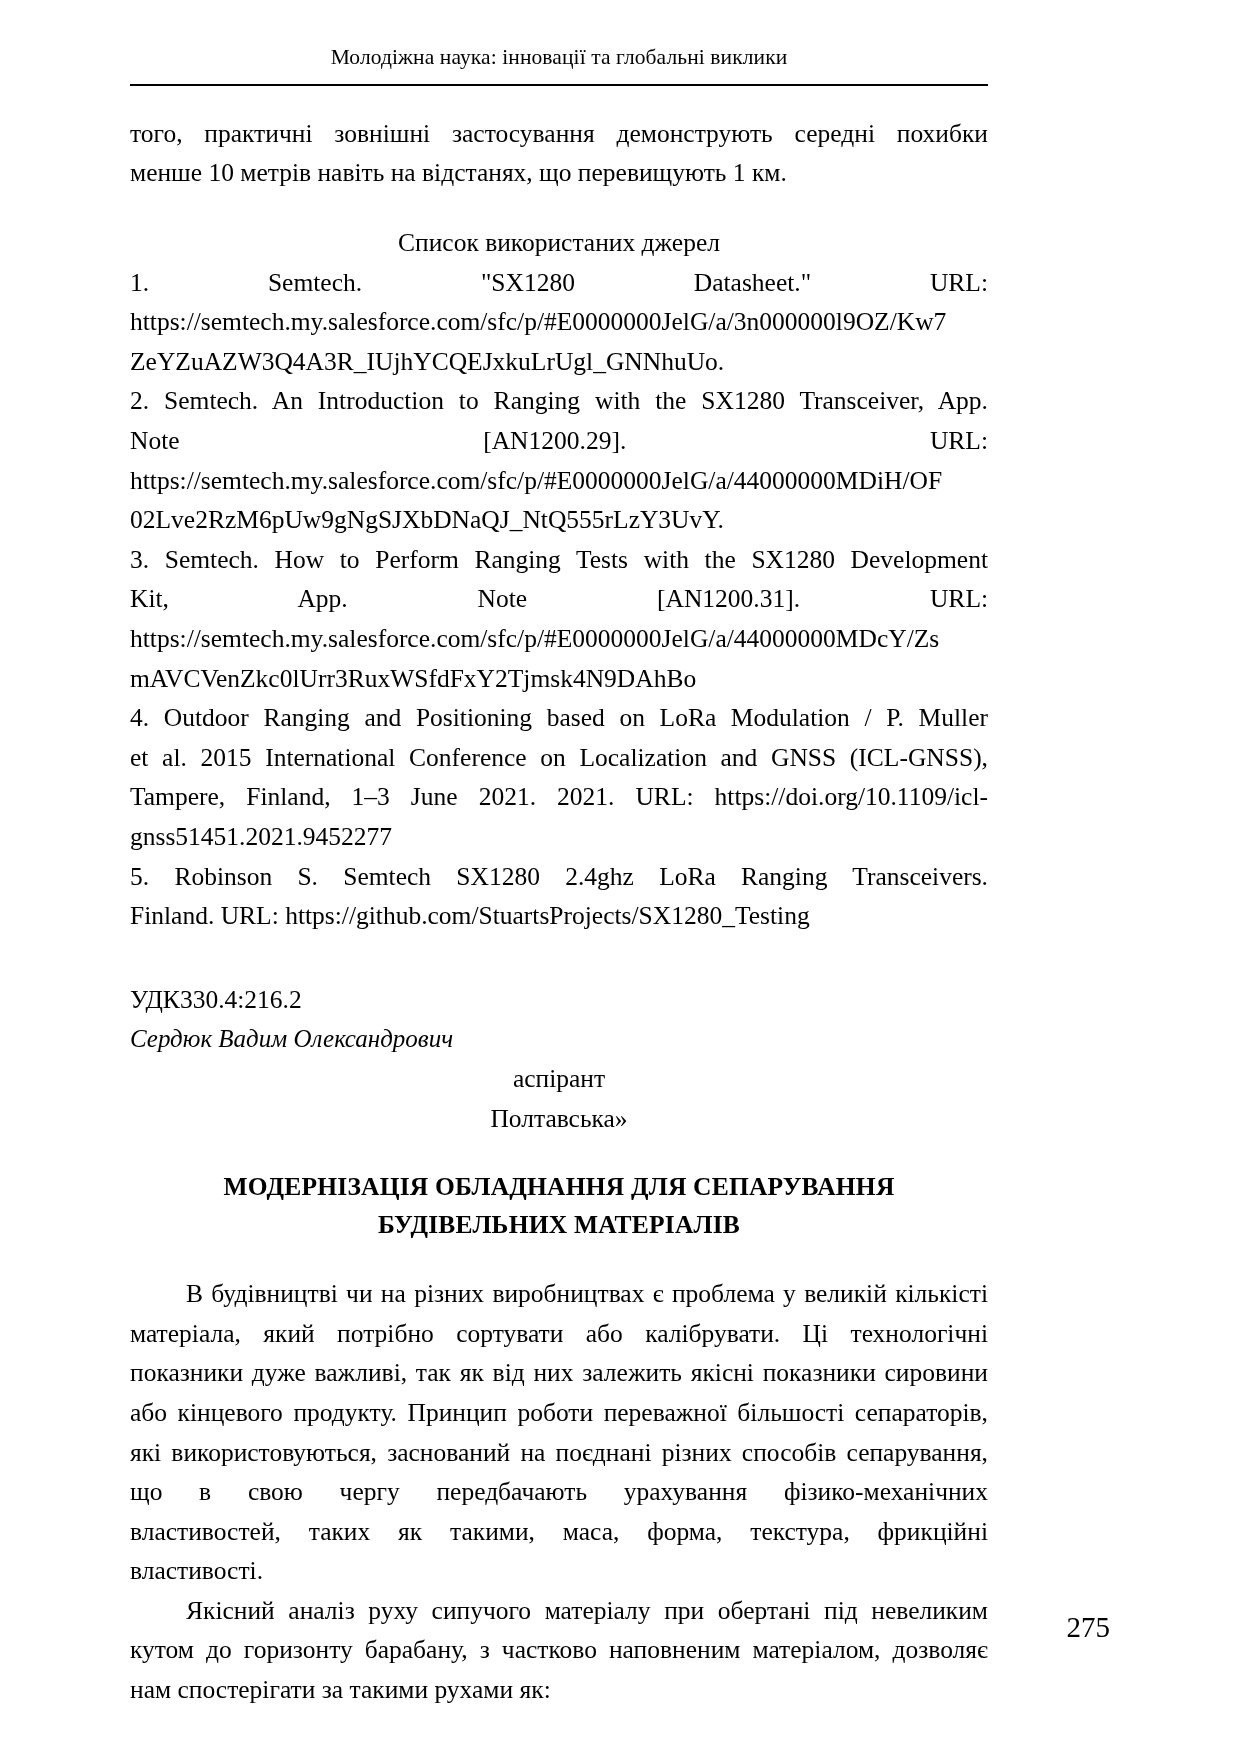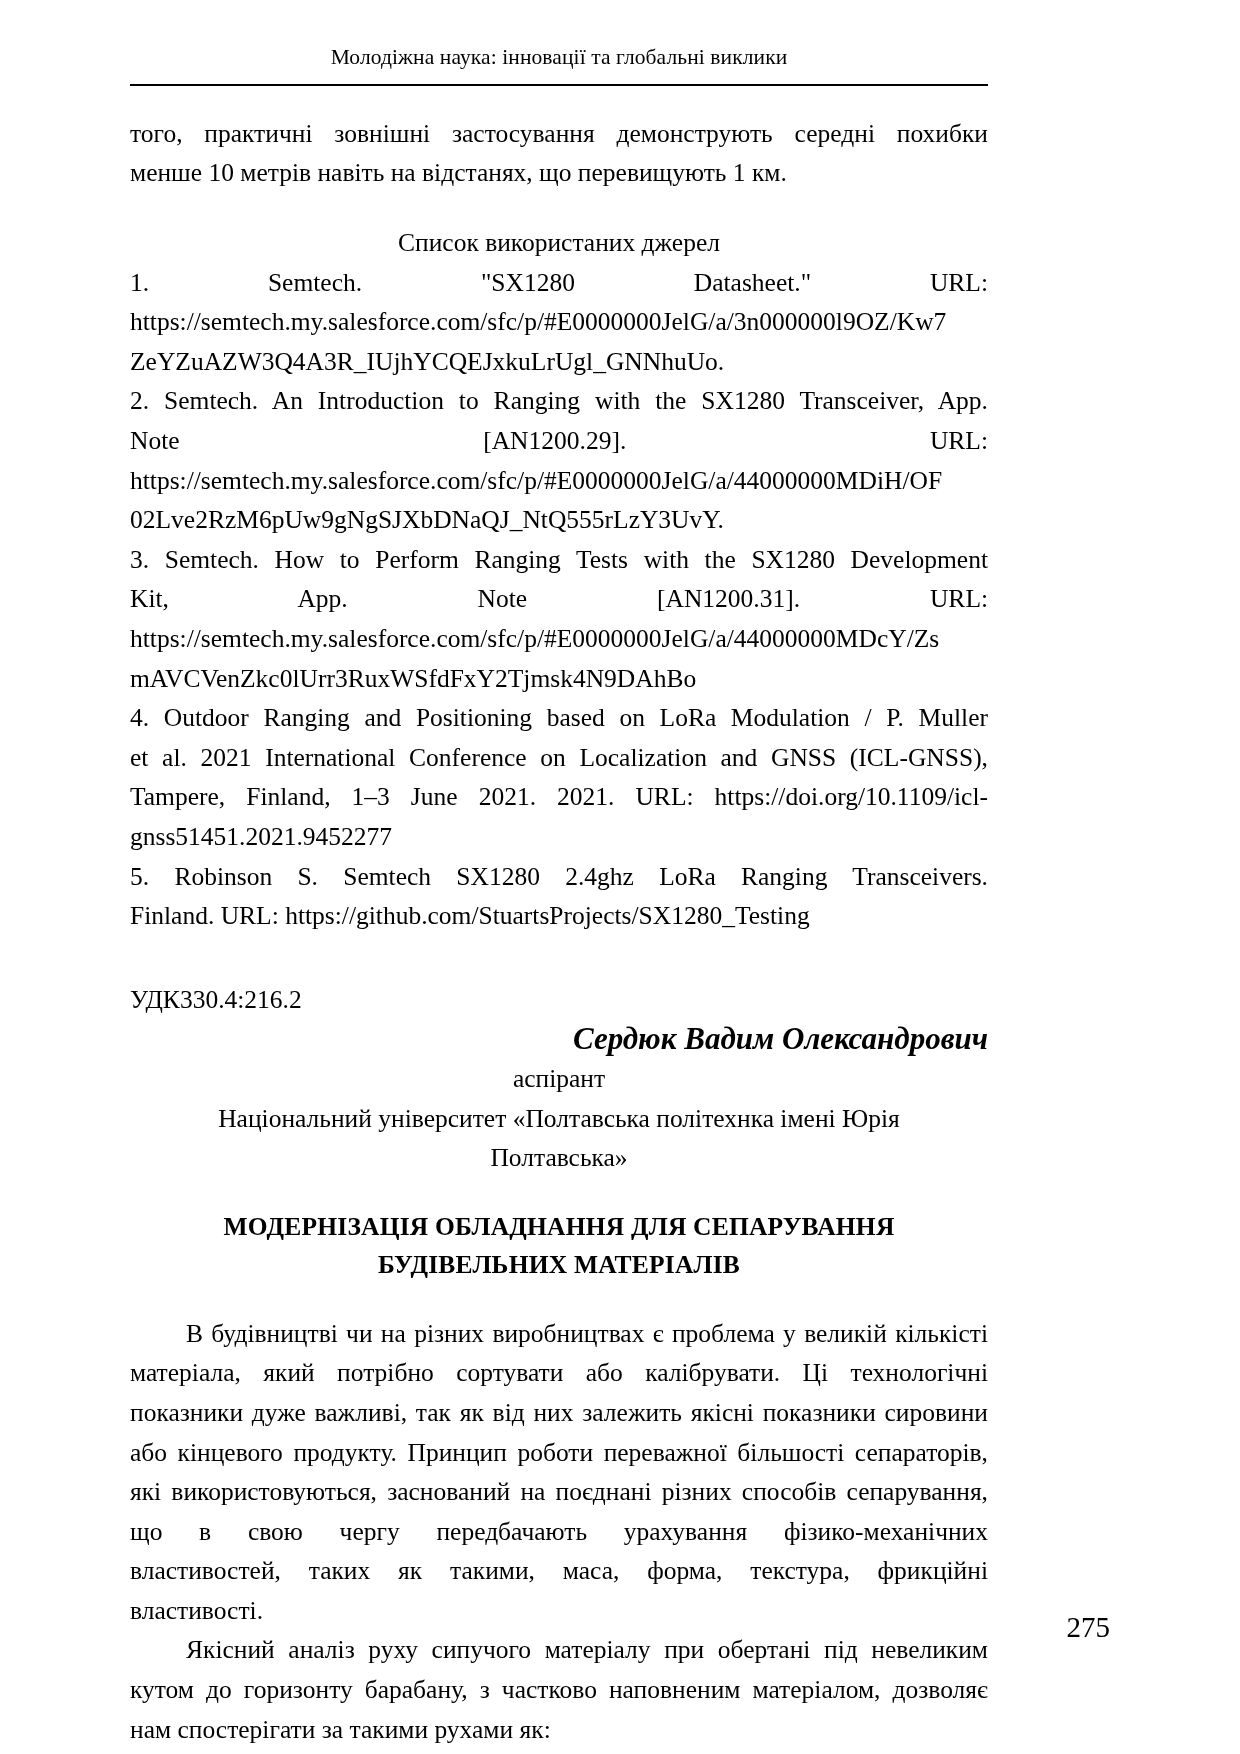--- a/index.html
+++ b/index.html
@@ -74,24 +74,24 @@
   }
 
   .udk {
     font-size: 25.5px;
     line-height: 39.6px;
     text-align: left;
     margin: 0;
   }
 
   .author {
-    text-align: right;
-    font-size: 31px;
-    line-height: 39.6px;
-    font-weight: bold;
+    text-align: left;
+    font-size: 25px;
+    line-height: 39.6px;
+    font-weight: normal;
     font-style: italic;
     margin: 0;
   }
 
   .art-title {
     text-align: center;
     font-size: 25.5px;
     line-height: 38px;
     font-weight: bold;
     margin: 0;
@@ -158,37 +158,36 @@
         <span>Note</span>
         <span>[AN1200.31].</span>
         <span>URL:</span>
       </div>
       <div class="nowrap-url">https://semtech.my.salesforce.com/sfc/p/#E0000000JelG/a/44000000MDcY/Zs</div>
       <div class="nowrap-url">mAVCVenZkc0lUrr3RuxWSfdFxY2Tjmsk4N9DAhBo</div>
     </div>
 
     <div class="para">
       <div class="stretch">4. Outdoor Ranging and Positioning based on LoRa Modulation / P. Muller</div>
-      <div class="stretch">et al. 2021 International Conference on Localization and GNSS (ICL-GNSS),</div>
+      <div class="stretch">et al. 2015 International Conference on Localization and GNSS (ICL-GNSS),</div>
       <div class="stretch">Tampere, Finland, 1–3 June 2021. 2021. URL: https://doi.org/10.1109/icl-</div>
       <div>gnss51451.2021.9452277</div>
     </div>
 
     <div class="para">
       <div class="stretch">5. Robinson S. Semtech SX1280 2.4ghz LoRa Ranging Transceivers.</div>
       <div>Finland. URL: https://github.com/StuartsProjects/SX1280_Testing</div>
     </div>
 
     <div class="spacer-lg"></div>
 
     <div class="udk">УДК330.4:216.2</div>
 
     <div class="author">Сердюк Вадим Олександрович</div>
     <div class="center">аспірант</div>
-    <div class="center">Національний університет «Полтавська політехнка імені Юрія</div>
     <div class="center">Полтавська»</div>
 
     <div class="spacer-md"></div>
 
     <div>
       <div class="art-title">МОДЕРНІЗАЦІЯ ОБЛАДНАННЯ ДЛЯ СЕПАРУВАННЯ</div>
       <div class="art-title">БУДІВЕЛЬНИХ МАТЕРІАЛІВ</div>
     </div>
 
     <div class="spacer-md"></div>

